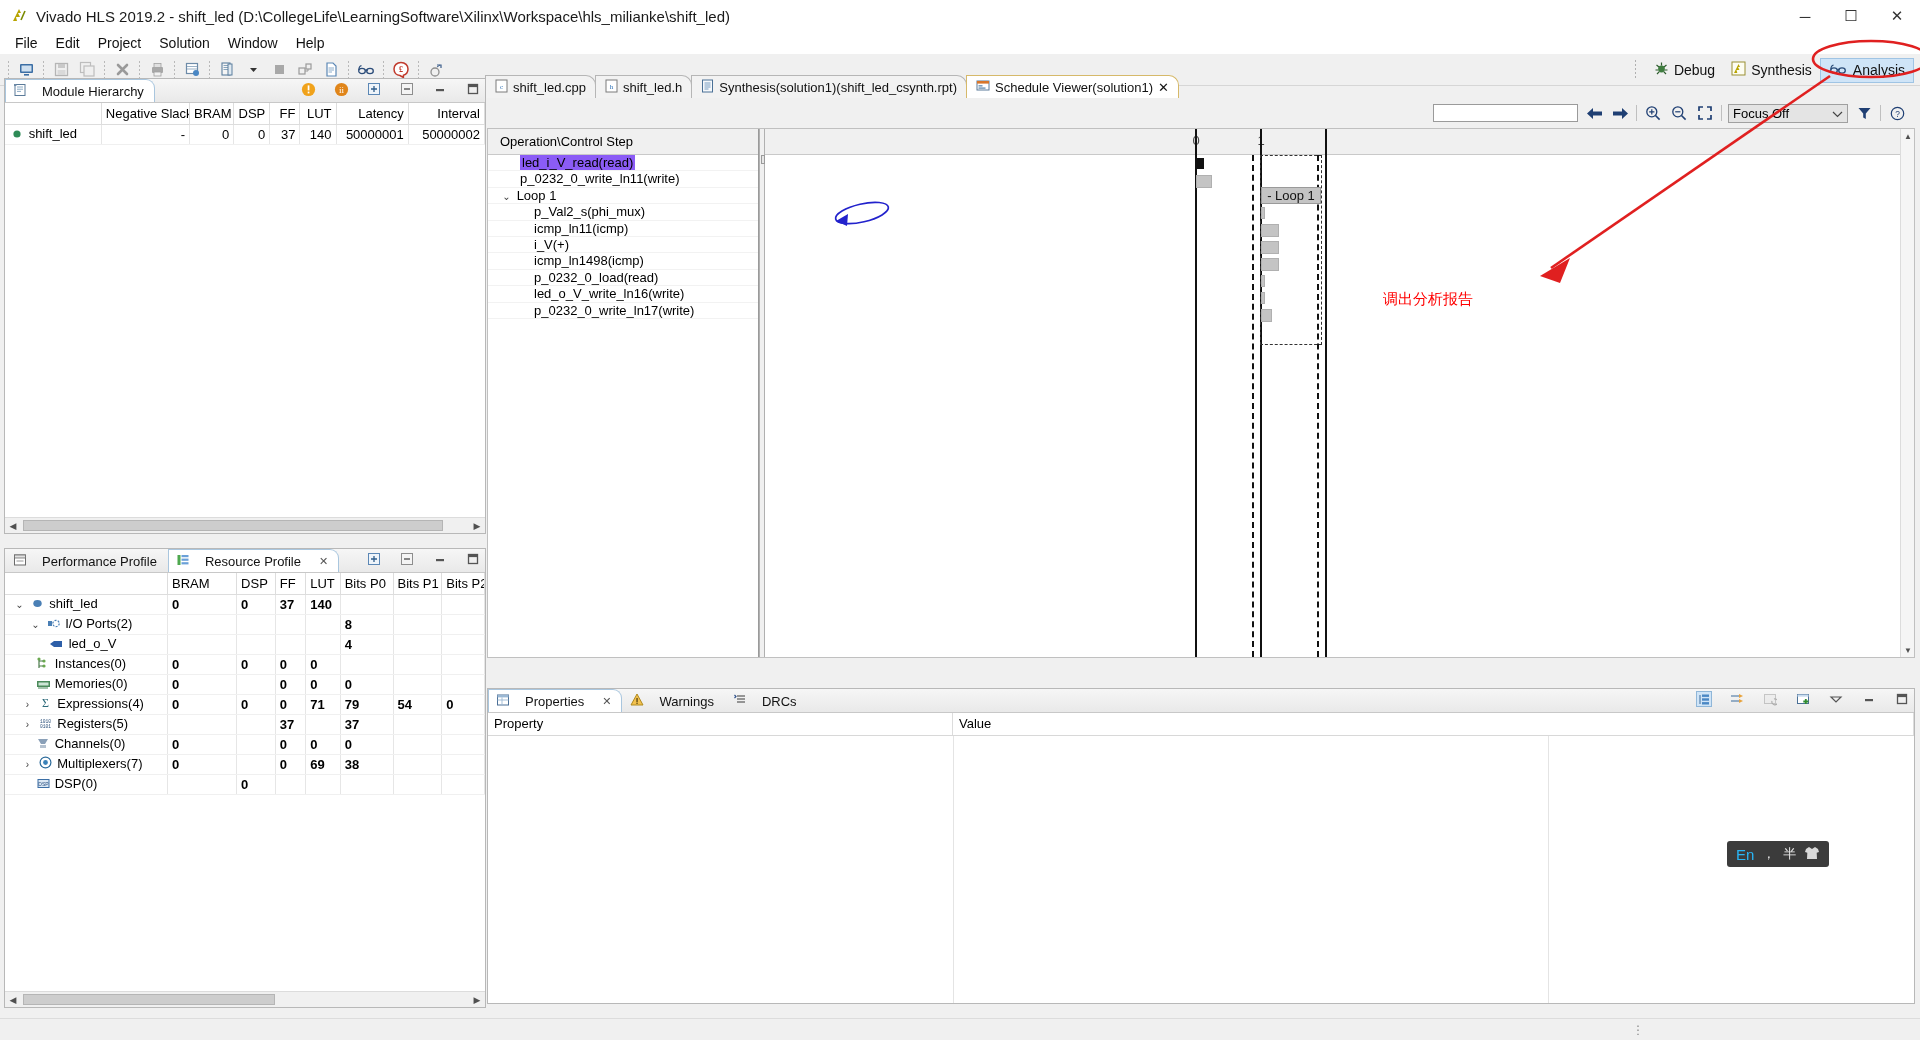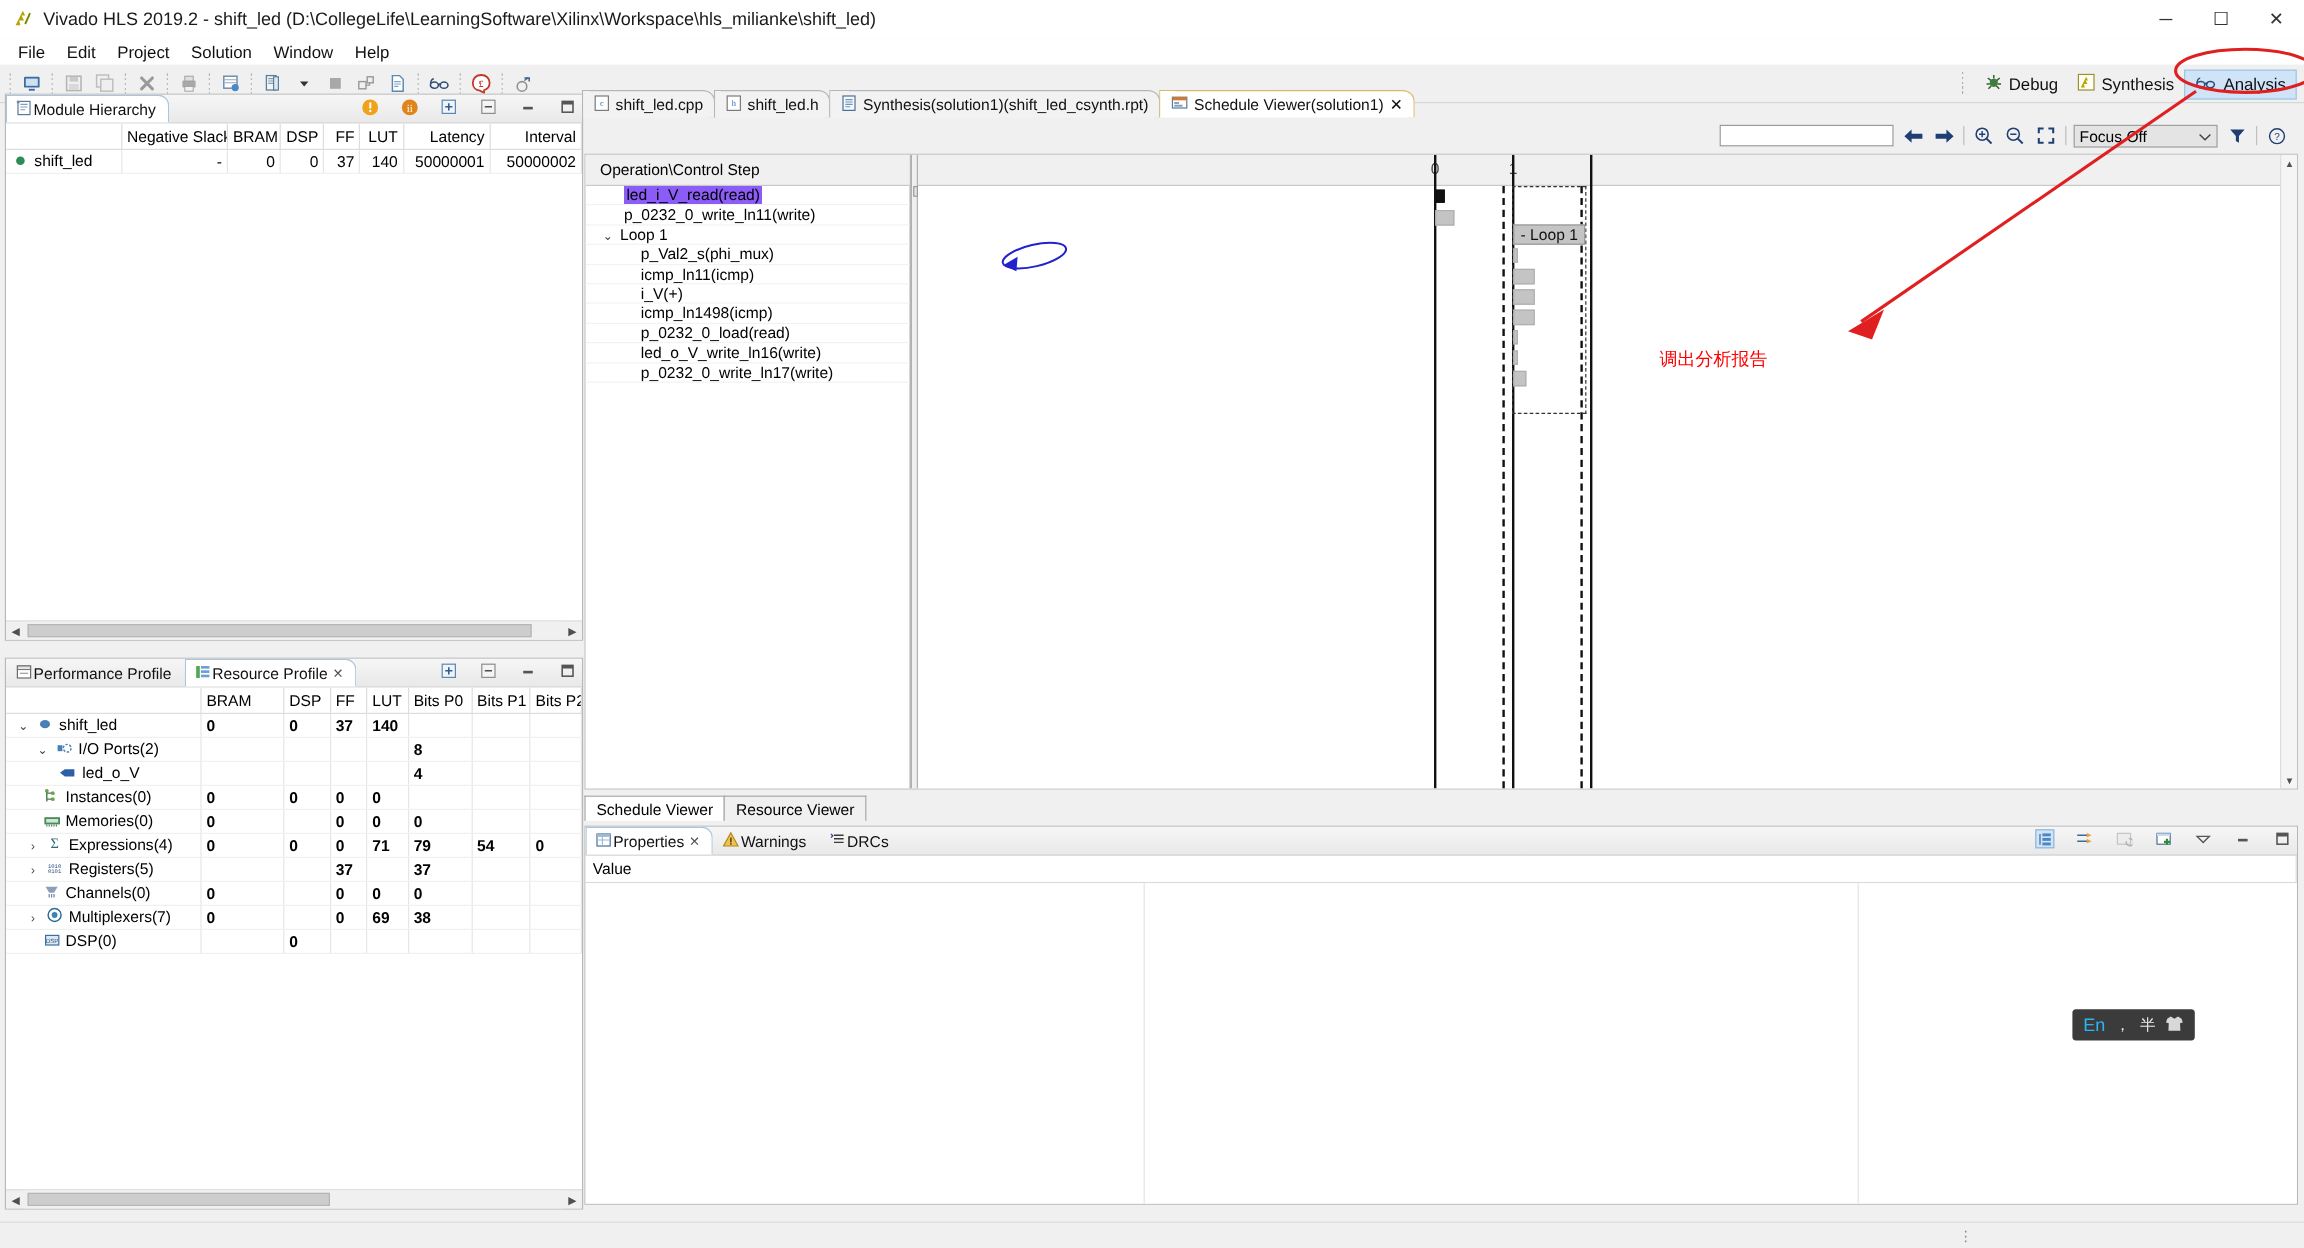--- a/index.html
+++ b/index.html
@@ -54,21 +54,21 @@
   .pbtn.active { background: #cfe4f7; border: 1px solid #9fc4e4; }
 
   
   .panel { position: absolute; background: #ffffff; border: 1px solid #b8b8b8; }
   .paneltabs {
     height: 24px; background: linear-gradient(to bottom,#f6f6f6,#e9e9e9);
     display: flex; align-items: flex-end; position: relative;
     border-bottom: 1px solid #c8c8c8;
   }
   .ptab {
-    display: flex; align-items: center; gap: 1px; height: 23px; padding: 0 10px 0 7px;
+    display: flex; align-items: center; gap: 15px; height: 23px; padding: 0 10px 0 7px;
     font-size: 13px; color: #111; border: 1px solid transparent; border-bottom: none;
     position: relative;
   }
   .ptab.active {
     background: #ffffff; border-color: #a9c6de #a9c6de #ffffff;
     border-radius: 0 9px 0 0;
   }
   .ptab.inactive { background: transparent; }
   .ptab .tabx { font-size: 11px; color: #555; margin-left: 3px; }
   .panelbtns { position: absolute; right: 4px; top: 2px; display: flex; align-items: center; gap: 17px; text-align: center; }
@@ -902,24 +902,20 @@
         <div class="opbar" style="left:496px; top:154px; width:11px; height:13px;"></div>
       </div>
     </div>
 
     <div class="sv-vscroll">
       <div class="sv-vs-arrow">▲</div>
       <div class="sv-vs-arrow" style="position:absolute; bottom:0;">▼</div>
     </div>
   </div>
 
-  <div class="sub-tabs">
-    <div class="subtab active">Schedule Viewer</div>
-    <div class="subtab">Resource Viewer</div>
-  </div>
 
   <div class="props">
     <div class="props-head">
       <div class="ptab active">
         <span>
           <svg width="14" height="14" viewBox="0 0 14 14">
               <rect x="1.5" y="2" width="11" height="10" fill="#fff" stroke="#4a6f96" stroke-width="1"></rect>
               <rect x="1.5" y="2" width="11" height="2.4" fill="#9bb8d4"></rect>
               <path d="M1.5 7 H12.5 M6 4.4 V12" stroke="#9bb8d4" stroke-width="0.9"></path>
             </svg>
@@ -988,20 +984,21 @@
         <span class="pbi">
           <svg width="14" height="14" viewBox="0 0 14 14">
               <rect x="2.5" y="2.5" width="9" height="9" fill="none" stroke="#555" stroke-width="1.3"></rect>
               <rect x="2.5" y="2.5" width="9" height="2.6" fill="#555"></rect>
             </svg>
         </span>
       </div>
     </div>
 
     <div class="props-cols">
+      <div class="pcol" style="width:465px;">Property</div>
       <div class="pcol" style="flex:1;">Value</div>
     </div>
 
     <div class="props-grid">
       <div class="pgline" style="left:465px;"></div>
       <div class="pgline" style="left:1060px;"></div>
     </div>
   </div>
 
   <div class="statusbar">

